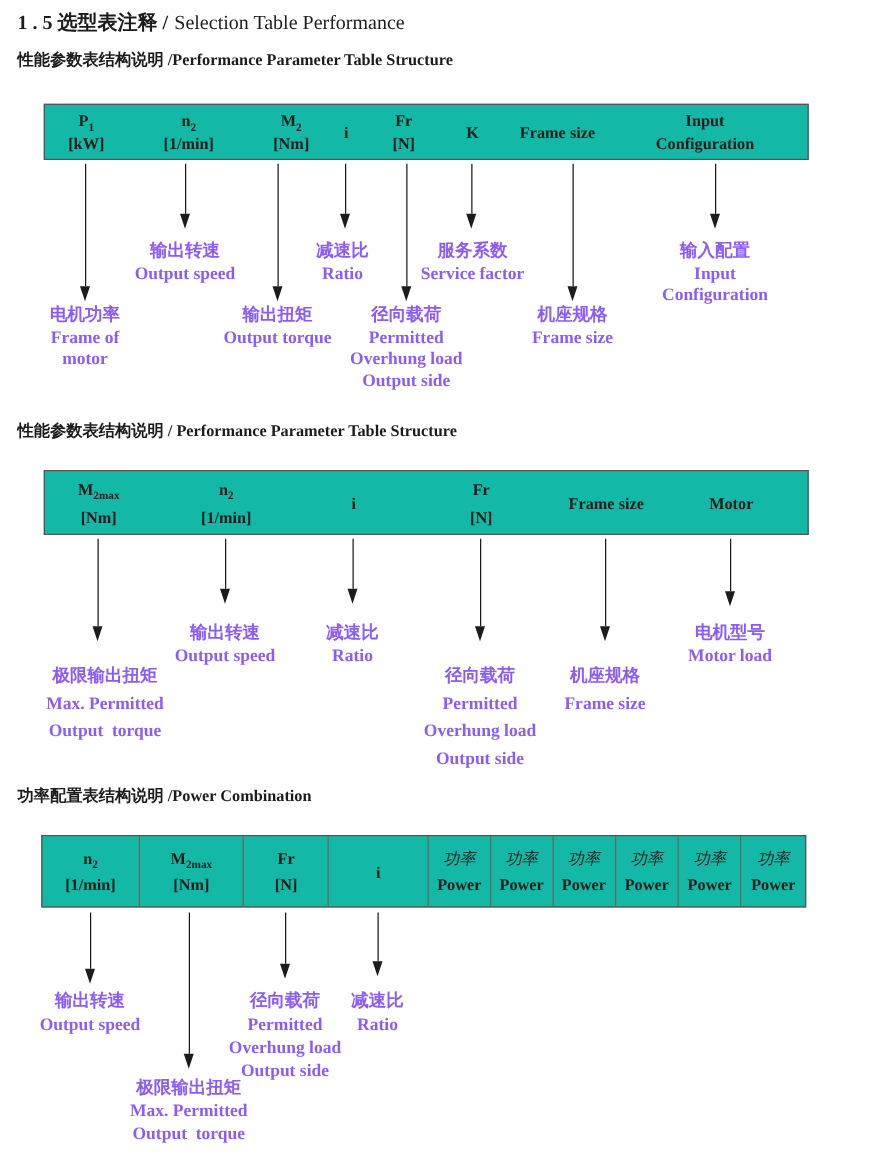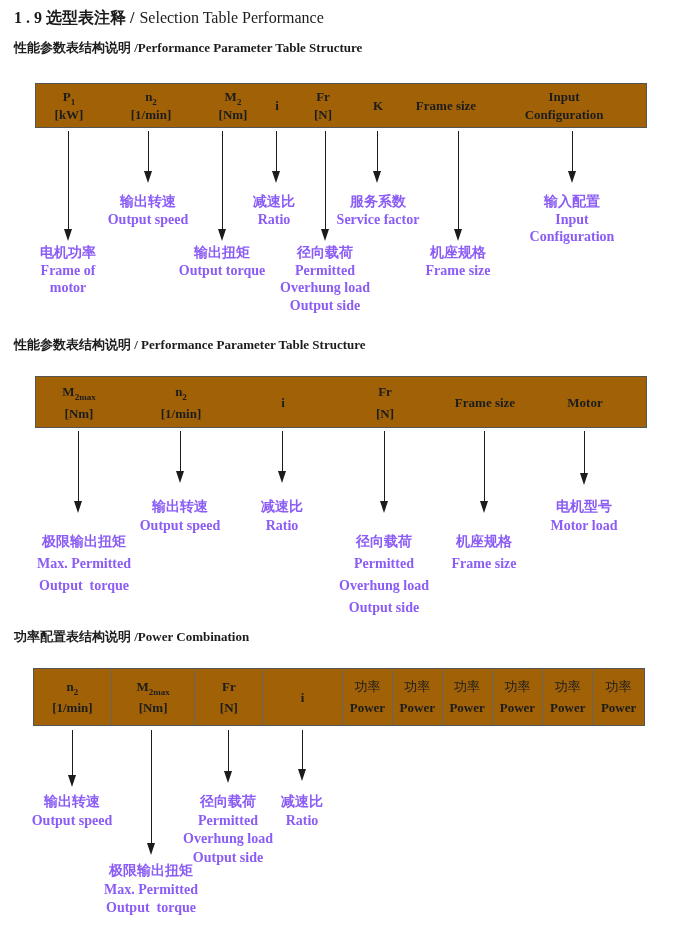--- a/index.html
+++ b/index.html
@@ -10,41 +10,41 @@
   }
   .page { position:relative; width:695px; height:931px; overflow:hidden; background:#ffffff; }
 
   .doc-title { position:absolute; left:14px; top:8px; font-size:16px; white-space:nowrap; }
   .doc-title .zh { font-weight:bold; }
   .doc-title .en { margin-left:5px; }
 
   .sec-heading { position:absolute; left:14px; font-size:13px; font-weight:bold; white-space:nowrap; }
 
   .tbox {
-    position:absolute; background:#a16207;
+    position:absolute; background:#14b8a6;
     border:1px solid #555; box-sizing:border-box;
   }
   .hcell {
     position:absolute; top:0; height:100%;
     transform:translateX(-50%);
     display:flex; flex-direction:column; justify-content:center; align-items:center;
     gap:3px; font-weight:bold; font-size:13px; line-height:15px; white-space:nowrap;
   }
   .tall .hcell { gap:7px; }
   sub { font-size:9px; line-height:0; }
 
   .grid { display:flex; }
   .gcell {
     box-sizing:border-box; height:100%;
     border-right:1px solid #666;
     display:flex; flex-direction:column; justify-content:center; align-items:center;
     gap:6px; font-weight:bold; font-size:13px; line-height:15px; white-space:nowrap;
   }
   .gcell:last-child { border-right:none; }
-  .gcell .zh { font-weight:normal; }
+  .gcell .zh { font-weight:normal;font-style:italic; }
 
   .arrow { position:absolute; width:1px; background:#1c1c1c; }
   .arrow::after {
     content:""; position:absolute; top:100%; left:-4.5px;
     width:0; height:0;
     border-left:4.5px solid transparent; border-right:4.5px solid transparent;
     border-top:12px solid #1c1c1c;
   }
 
   .callout {
@@ -55,21 +55,21 @@
   .callout.lh19 { line-height:19px; }
   .callout.lh22 { line-height:22px; }
   .callout.lh18 { line-height:18.5px; }
 </style>
 </head>
 <body>
 
 <div class="page">
 
   <div class="doc-title">
-    <span class="zh">1 . 9 选型表注释 /</span><span class="en">Selection Table Performance</span>
+    <span class="zh">1 . 5 选型表注释 /</span><span class="en">Selection Table Performance</span>
   </div>
 
   <div class="sec-heading" style="top:39px;">性能参数表结构说明 /Performance Parameter Table Structure</div>
 
   <div class="tbox" style="left:35px; top:83px; width:612px; height:45px;">
     <div class="hcell" style="left:33px;">
       <div><span>P</span><sub>1</sub></div>
       <div>[kW]</div>
     </div>
     <div class="hcell" style="left:115px;">

